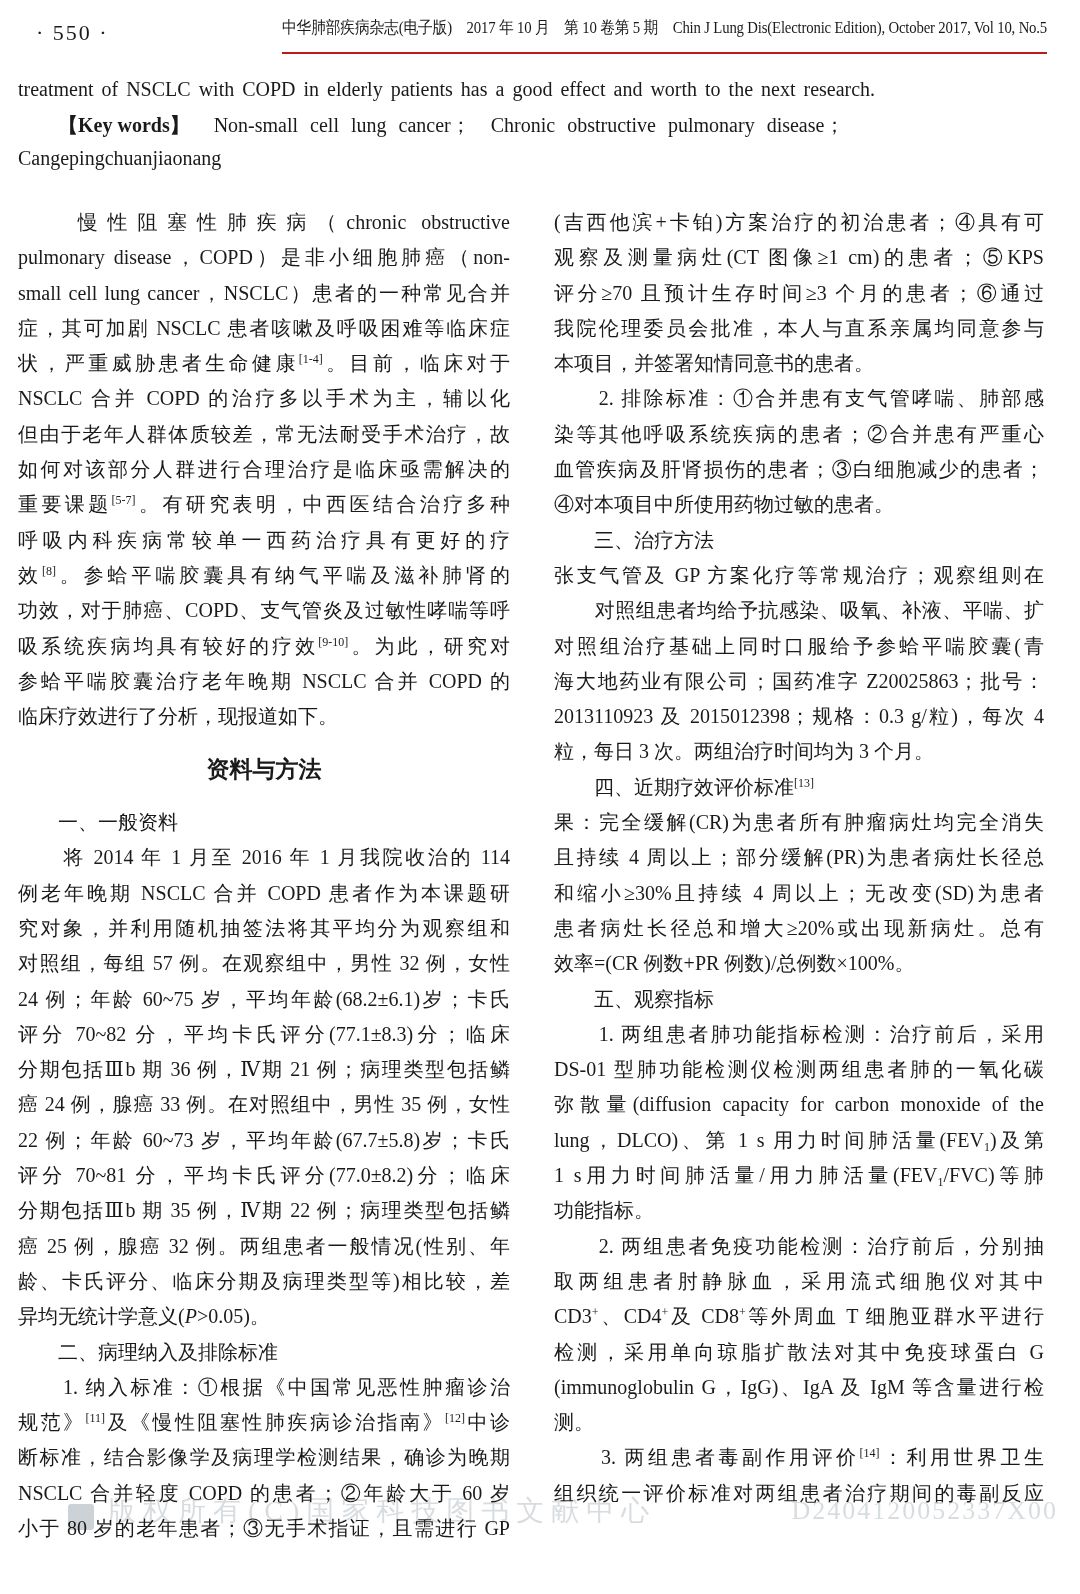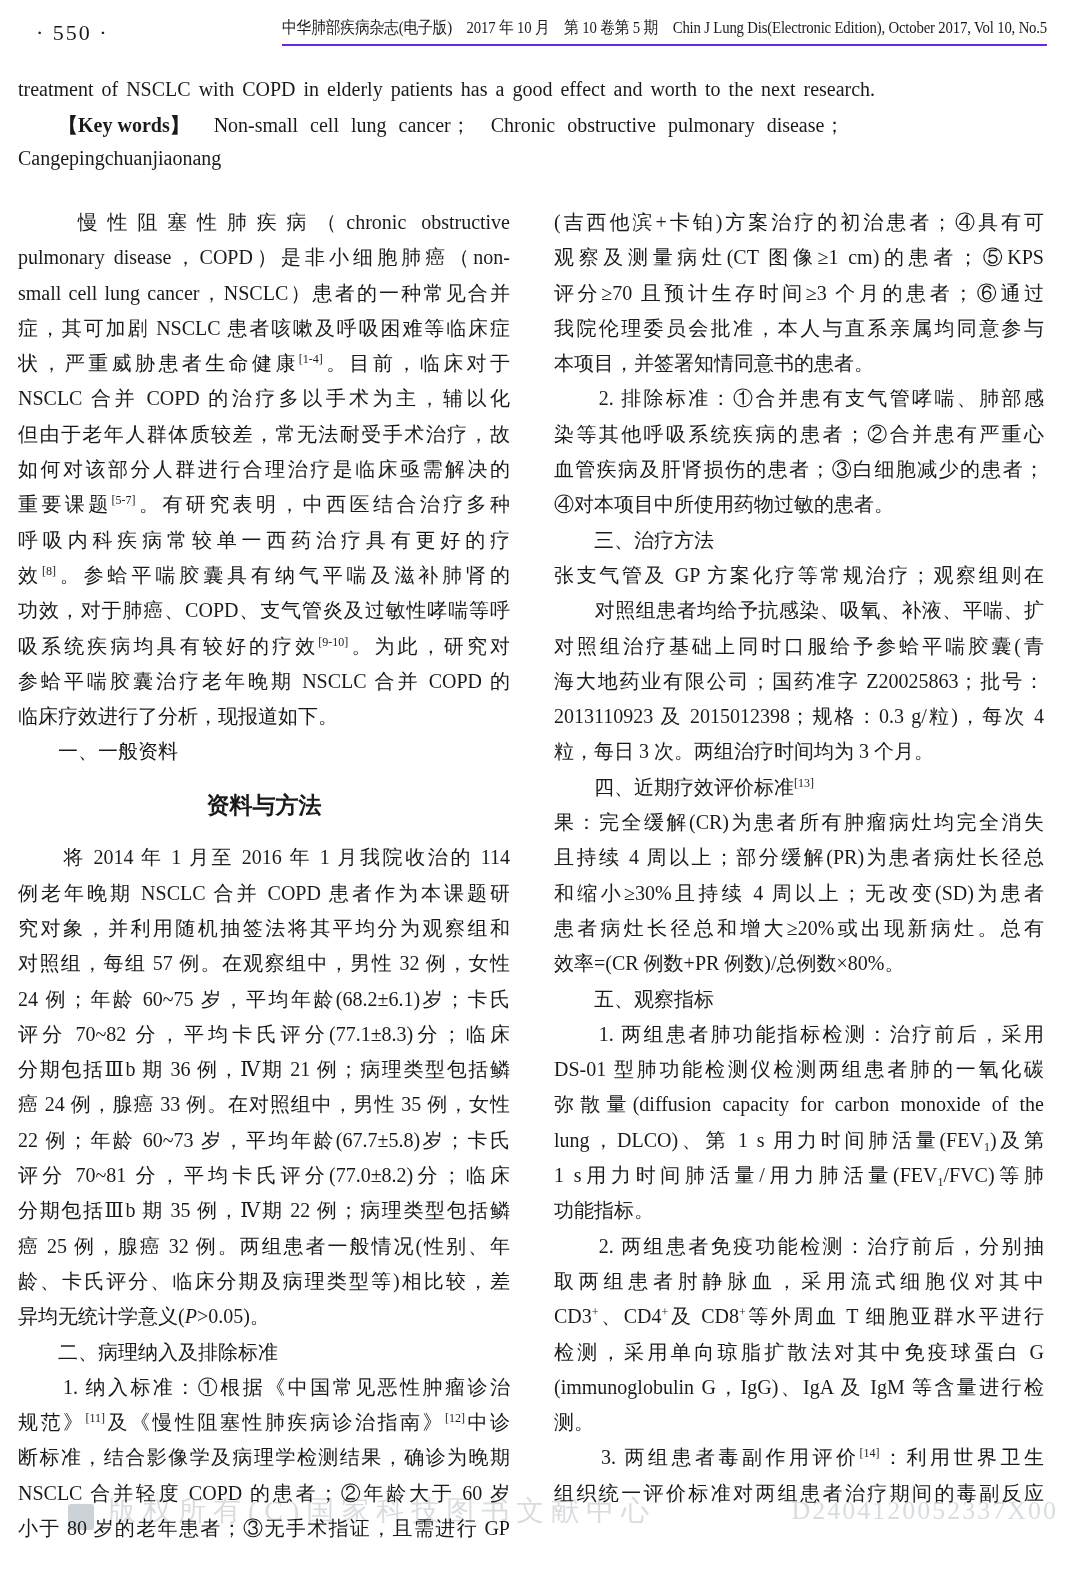--- a/index.html
+++ b/index.html
@@ -11,21 +11,21 @@
     color:#1a1a1a;
     overflow:hidden;
   }
   
   #page-number{
     position:absolute;left:36px;top:20px;
     font-size:22px;letter-spacing:2px;
   }
   #cite-wrap{
     position:absolute;left:282px;top:16px;width:765px;
-    border-bottom:2px solid #6d28d9;padding-bottom:5px;
+    border-bottom:2px solid #b91c1c;padding-bottom:13px;
   }
   #cite-wrap .fit{
     display:inline-block;white-space:nowrap;font-size:17px;letter-spacing:-0.2px;
   }
   
   #abstract-tail{
     position:absolute;left:18px;top:78px;width:1030px;
     font-size:20px;word-spacing:3px;
   }
   #keywords-line{
@@ -106,22 +106,22 @@
         <div class="ln">NSCLC 合并 COPD 的治疗多以手术为主，辅以化</div>
         <div class="ln">但由于老年人群体质较差，常无法耐受手术治疗，故</div>
         <div class="ln">如何对该部分人群进行合理治疗是临床亟需解决的</div>
         <div class="ln">重要课题<sup>[5-7]</sup>。有研究表明，中西医结合治疗多种</div>
         <div class="ln">呼吸内科疾病常较单一西药治疗具有更好的疗</div>
         <div class="ln">效<sup>[8]</sup>。参蛤平喘胶囊具有纳气平喘及滋补肺肾的</div>
         <div class="ln">功效，对于肺癌、COPD、支气管炎及过敏性哮喘等呼</div>
         <div class="ln">吸系统疾病均具有较好的疗效<sup>[9-10]</sup>。为此，研究对</div>
         <div class="ln">参蛤平喘胶囊治疗老年晚期 NSCLC 合并 COPD 的</div>
         <div class="ln last">临床疗效进行了分析，现报道如下。</div>
+        <div class="ln heading">资料与方法</div>
         <div class="ln last">　　一、一般资料</div>
-        <div class="ln heading">资料与方法</div>
         <div class="ln">　　将 2014 年 1 月至 2016 年 1 月我院收治的 114</div>
         <div class="ln">例老年晚期 NSCLC 合并 COPD 患者作为本课题研</div>
         <div class="ln">究对象，并利用随机抽签法将其平均分为观察组和</div>
         <div class="ln">对照组，每组 57 例。在观察组中，男性 32 例，女性</div>
         <div class="ln">24 例；年龄 60~75 岁，平均年龄(68.2±6.1)岁；卡氏</div>
         <div class="ln">评分 70~82 分，平均卡氏评分(77.1±8.3)分；临床</div>
         <div class="ln">分期包括Ⅲb 期 36 例，Ⅳ期 21 例；病理类型包括鳞</div>
         <div class="ln">癌 24 例，腺癌 33 例。在对照组中，男性 35 例，女性</div>
         <div class="ln">22 例；年龄 60~73 岁，平均年龄(67.7±5.8)岁；卡氏</div>
         <div class="ln">评分 70~81 分，平均卡氏评分(77.0±8.2)分；临床</div>
@@ -151,21 +151,21 @@
         <div class="ln">　　对照组患者均给予抗感染、吸氧、补液、平喘、扩</div>
         <div class="ln">对照组治疗基础上同时口服给予参蛤平喘胶囊(青</div>
         <div class="ln">海大地药业有限公司；国药准字 Z20025863；批号：</div>
         <div class="ln">2013110923 及 2015012398；规格：0.3 g/粒)，每次 4</div>
         <div class="ln last">粒，每日 3 次。两组治疗时间均为 3 个月。</div>
         <div class="ln last">　　四、近期疗效评价标准<sup>[13]</sup></div>
         <div class="ln">果：完全缓解(CR)为患者所有肿瘤病灶均完全消失</div>
         <div class="ln">且持续 4 周以上；部分缓解(PR)为患者病灶长径总</div>
         <div class="ln">和缩小≥30%且持续 4 周以上；无改变(SD)为患者</div>
         <div class="ln">患者病灶长径总和增大≥20%或出现新病灶。总有</div>
-        <div class="ln last">效率=(CR 例数+PR 例数)/总例数×80%。</div>
+        <div class="ln last">效率=(CR 例数+PR 例数)/总例数×100%。</div>
         <div class="ln last">　　五、观察指标</div>
         <div class="ln">　　1. 两组患者肺功能指标检测：治疗前后，采用</div>
         <div class="ln">DS-01 型肺功能检测仪检测两组患者肺的一氧化碳</div>
         <div class="ln">弥散量(diffusion capacity for carbon monoxide of the</div>
         <div class="ln">lung，DLCO)、第 1 s 用力时间肺活量(FEV<sub>1</sub>)及第</div>
         <div class="ln">1 s用力时间肺活量/用力肺活量(FEV<sub>1</sub>/FVC)等肺</div>
         <div class="ln last">功能指标。</div>
         <div class="ln">　　2. 两组患者免疫功能检测：治疗前后，分别抽</div>
         <div class="ln">取两组患者肘静脉血，采用流式细胞仪对其中</div>
         <div class="ln">CD3<sup>+</sup>、CD4<sup>+</sup>及 CD8<sup>+</sup>等外周血 T 细胞亚群水平进行</div>

